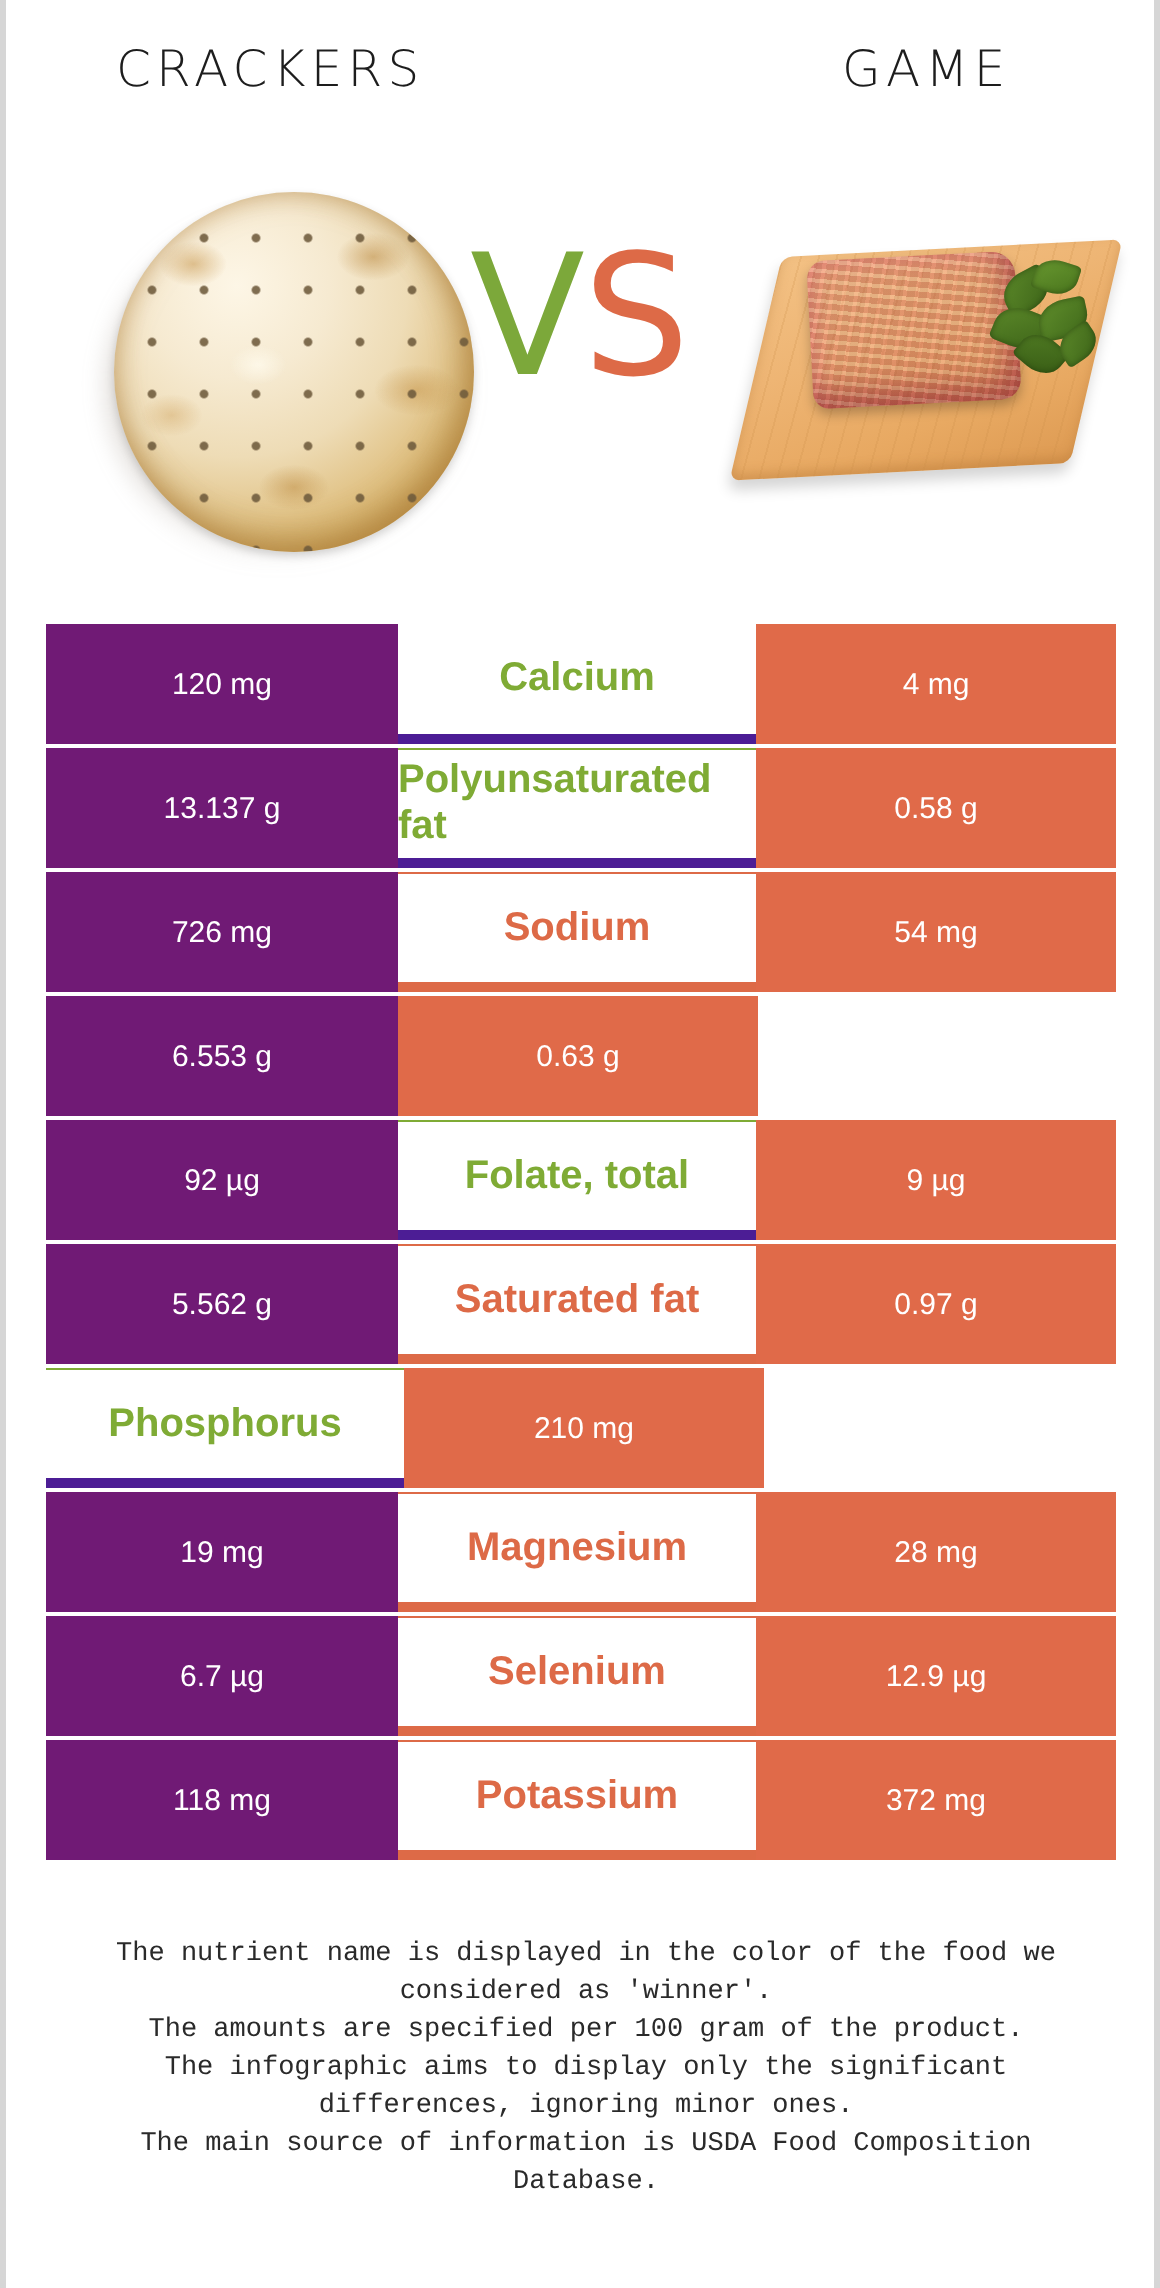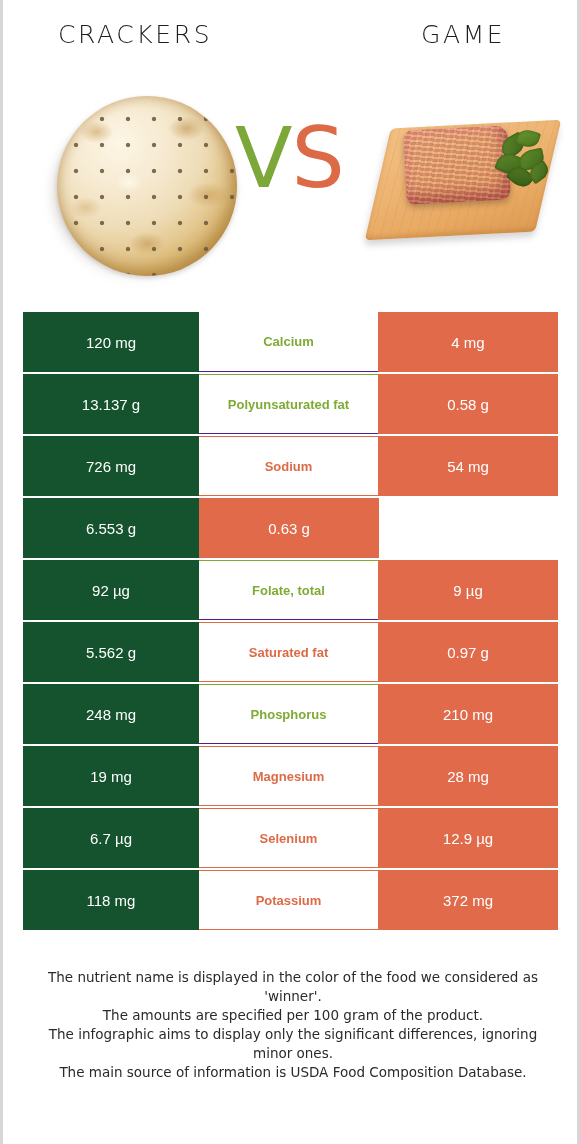--- a/index.html
+++ b/index.html
@@ -111,38 +111,38 @@
   .l6{left:32px;top:34px;width:20px;height:16px;transform:rotate(-34deg);}
 
   
   .table{position:absolute;left:20px;top:312px;width:539px;}
   .row{display:flex;height:60px;margin-bottom:2px;}
   .cell{
     display:flex;align-items:center;justify-content:center;
     font-size:15px;font-weight:400;color:#ffffff;
     box-sizing:border-box;
   }
-  .cell.left{width:176px;background:#14532d;}
+  .cell.left{width:176px;background:#701a75;}
   .cell.right{width:180px;background:#E06A49;}
   .cell.mid{
     width:179px;background:#ffffff;color:#7FAB35;
-    font-size:13px;font-weight:700;
-    border-top:1px solid #7FAB35;border-bottom:1px solid #4c1d95;
+    font-size:20px;font-weight:700;
+    border-top:1px solid #7FAB35;border-bottom:5px solid #4c1d95;
   }
   .cell.mid.red{color:#DD6A47;border-top-color:#DD6A47;border-bottom-color:#DD6A47;}
   .row:first-child .cell.mid{border-top:none;}
   .row:last-child{margin-bottom:12px;}
 
   
   .footer{
     position:absolute;left:28px;top:968px;width:524px;
     text-align:center;font-size:13.5px;line-height:19px;color:#2a2a2a;
     font-family:"DejaVu Sans", sans-serif;
   }
-  .footer div{white-space:normal;}
+  .footer div{white-space:normal;font-family:Liberation Mono, monospace;}
 </style>
 </head>
 <body>
 
 <div class="page">
 
   <div class="titles">
     <div class="title left">CRACKERS</div>
     <div class="title right">GAME</div>
   </div>
@@ -204,21 +204,20 @@
       <div class="cell right">9 µg</div>
     </div>
 
     <div class="row">
       <div class="cell left">5.562 g</div>
       <div class="cell mid red">Saturated fat</div>
       <div class="cell right">0.97 g</div>
     </div>
 
     <div class="row">
-      <div class="cell left">248 mg</div>
       <div class="cell mid">Phosphorus</div>
       <div class="cell right">210 mg</div>
     </div>
 
     <div class="row">
       <div class="cell left">19 mg</div>
       <div class="cell mid red">Magnesium</div>
       <div class="cell right">28 mg</div>
     </div>
 

